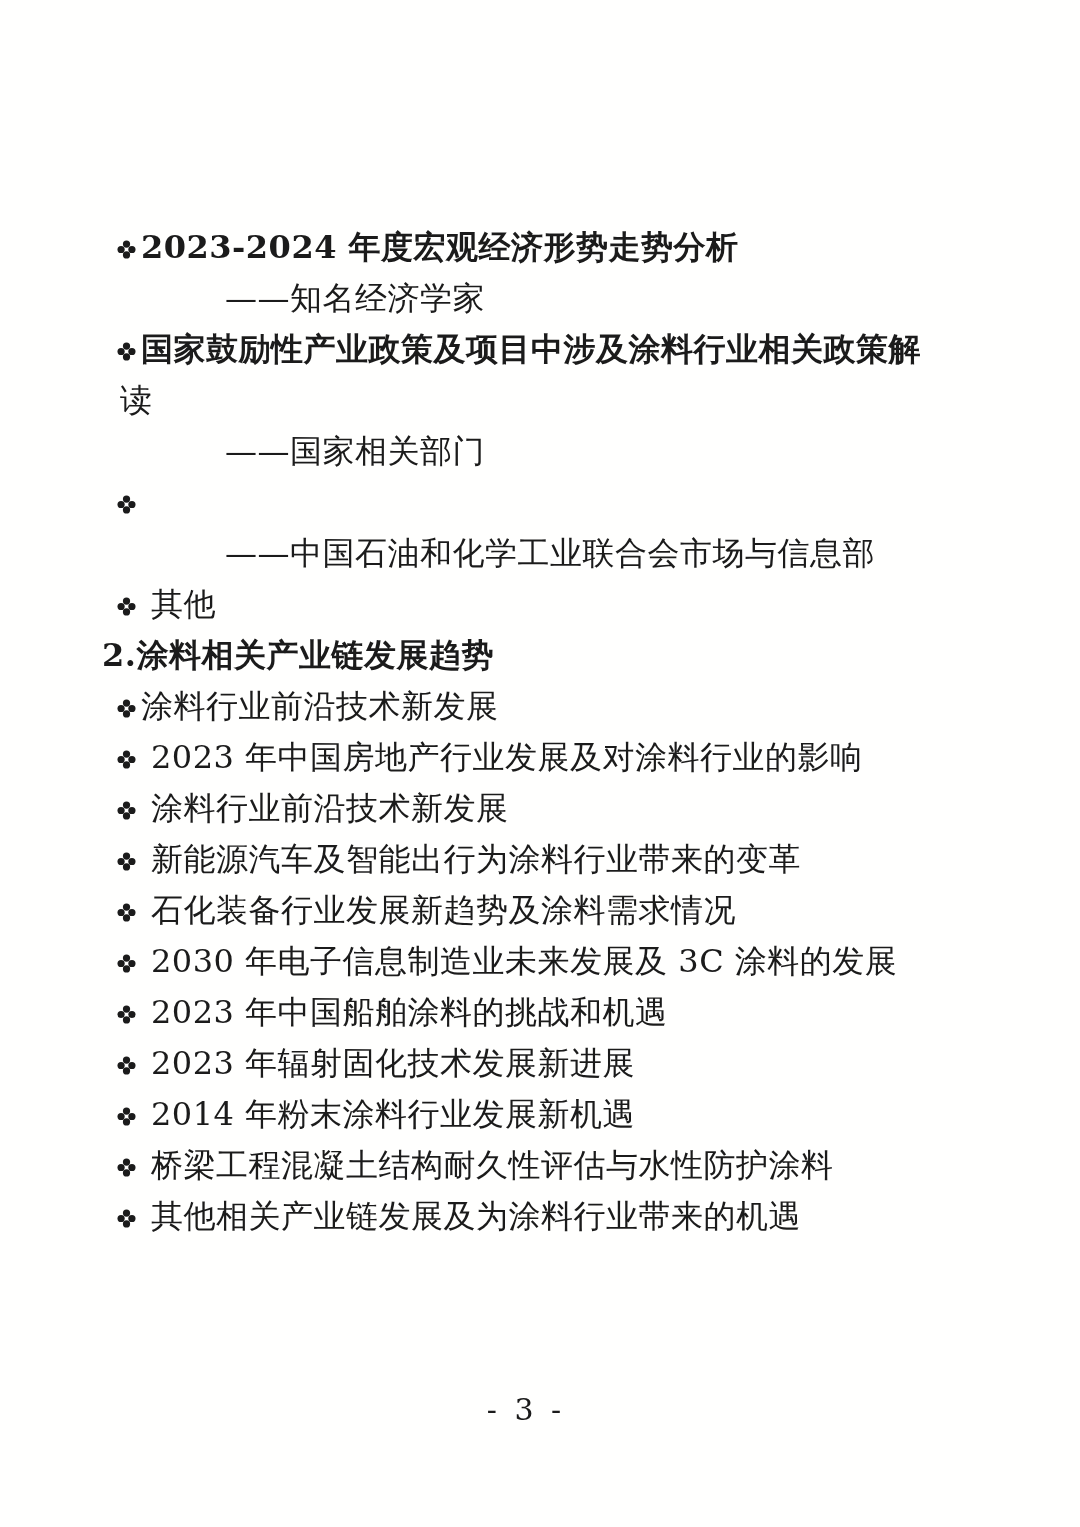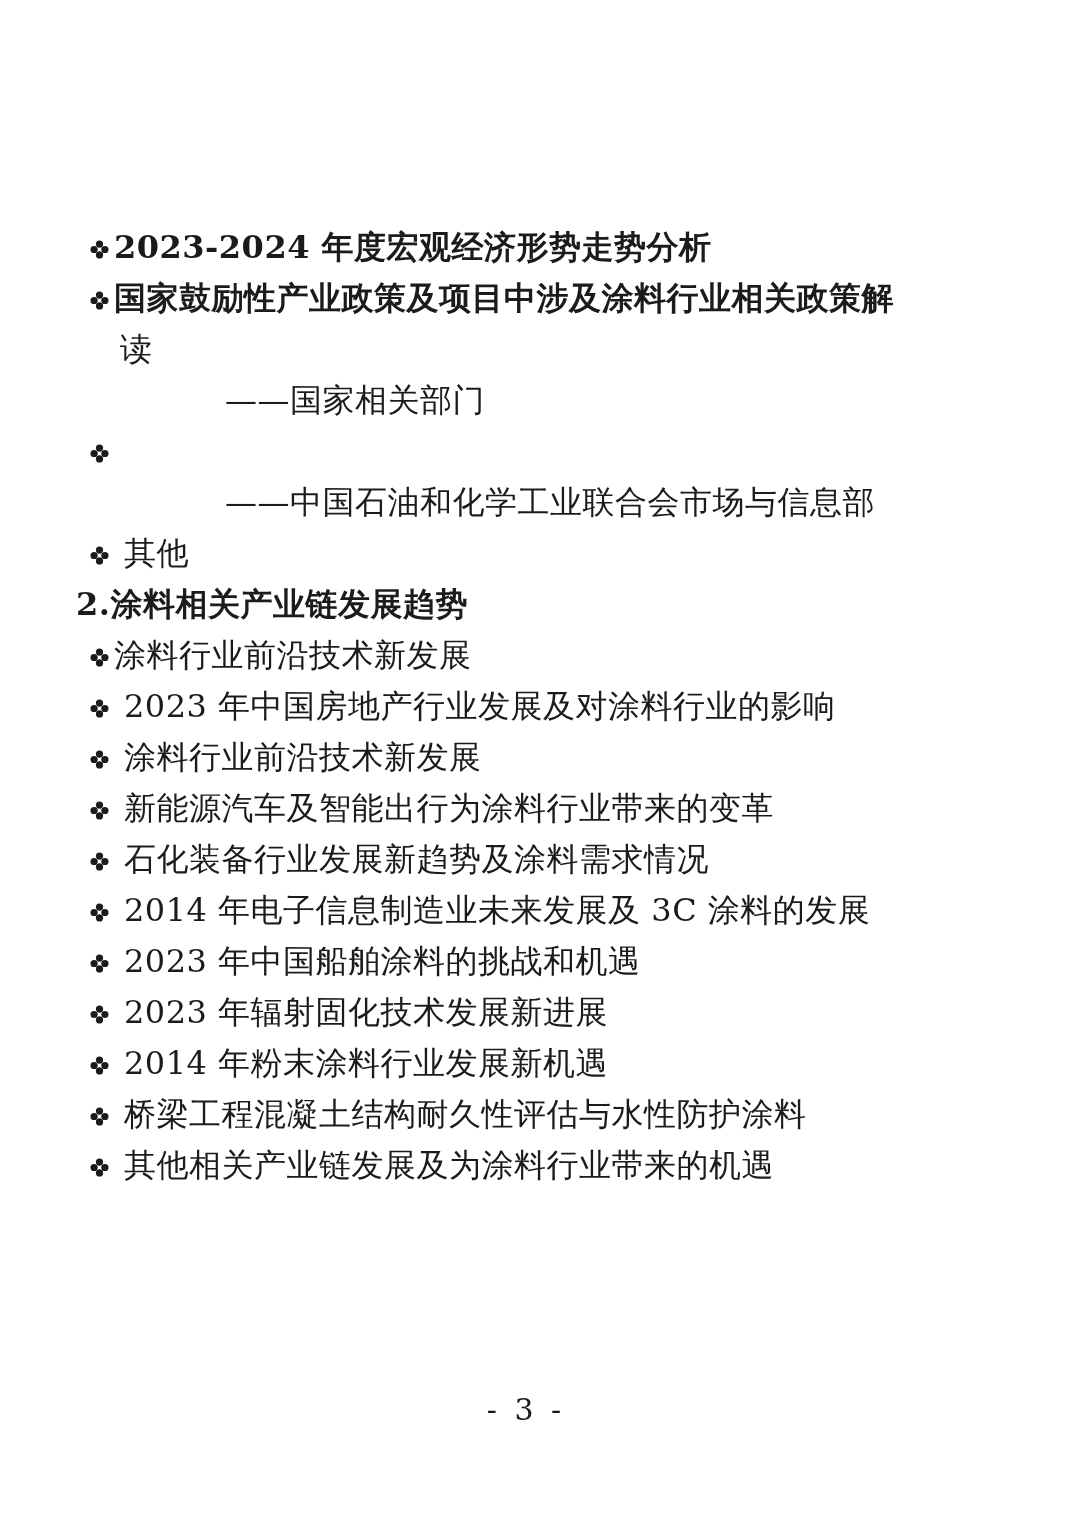--- a/index.html
+++ b/index.html
@@ -27,22 +27,22 @@
     height: 51px;
     line-height: 51px;
     font-size: 32px;
     white-space: nowrap;
     letter-spacing: 0.5px;
   }
   .line.bold {
     font-weight: bold;
   }
   
-  .ind-bullet { padding-left: 90px; }
-  .ind-sect   { padding-left: 76px; }
+  .ind-bullet { padding-left: 117px; }
+  .ind-sect   { padding-left: 102px; }
   .ind-dash   { padding-left: 225px; }
   .ind-left   { padding-left: 120px; }
   .bullet-icon {
     display: inline-block;
     width: 20px;
     height: 20px;
     vertical-align: -2px;
     color: #1b1b1b;
   }
   .bullet-icon svg { display: block; }
@@ -69,20 +69,23 @@
     <span class="bullet-icon gap-tight"><svg viewBox="0 0 20 20" width="19" height="19" aria-hidden="true">
             <g fill="currentColor">
               <circle cx="10" cy="4.3" r="3.8"></circle>
               <circle cx="4.3" cy="10" r="3.8"></circle>
               <circle cx="15.7" cy="10" r="3.8"></circle>
               <circle cx="10" cy="15.7" r="3.8"></circle>
             </g>
           </svg></span><span class="txt">2023-2024 年度宏观经济形势走势分析</span>
   </div>
 
+  <div class="line ind-dash">
+    <span class="txt">——知名经济学家</span>
+  </div>
 
   <div class="line ind-bullet bold">
     <span class="bullet-icon gap-tight"><svg viewBox="0 0 20 20" width="19" height="19" aria-hidden="true">
             <g fill="currentColor">
               <circle cx="10" cy="4.3" r="3.8"></circle>
               <circle cx="4.3" cy="10" r="3.8"></circle>
               <circle cx="15.7" cy="10" r="3.8"></circle>
               <circle cx="10" cy="15.7" r="3.8"></circle>
             </g>
           </svg></span><span class="txt">国家鼓励性产业政策及项目中涉及涂料行业相关政策解</span>
@@ -184,21 +187,21 @@
 
 
   <div class="line ind-bullet">
     <span class="bullet-icon gap-spaced"><svg viewBox="0 0 20 20" width="19" height="19" aria-hidden="true">
             <g fill="currentColor">
               <circle cx="10" cy="4.3" r="3.8"></circle>
               <circle cx="4.3" cy="10" r="3.8"></circle>
               <circle cx="15.7" cy="10" r="3.8"></circle>
               <circle cx="10" cy="15.7" r="3.8"></circle>
             </g>
-          </svg></span><span class="txt">2014 年电子信息制造业未来发展及 3C 涂料的发展</span>
+          </svg></span><span class="txt">2030 年电子信息制造业未来发展及 3C 涂料的发展</span>
   </div>
 
   <div class="line ind-bullet">
     <span class="bullet-icon gap-spaced"><svg viewBox="0 0 20 20" width="19" height="19" aria-hidden="true">
             <g fill="currentColor">
               <circle cx="10" cy="4.3" r="3.8"></circle>
               <circle cx="4.3" cy="10" r="3.8"></circle>
               <circle cx="15.7" cy="10" r="3.8"></circle>
               <circle cx="10" cy="15.7" r="3.8"></circle>
             </g>

